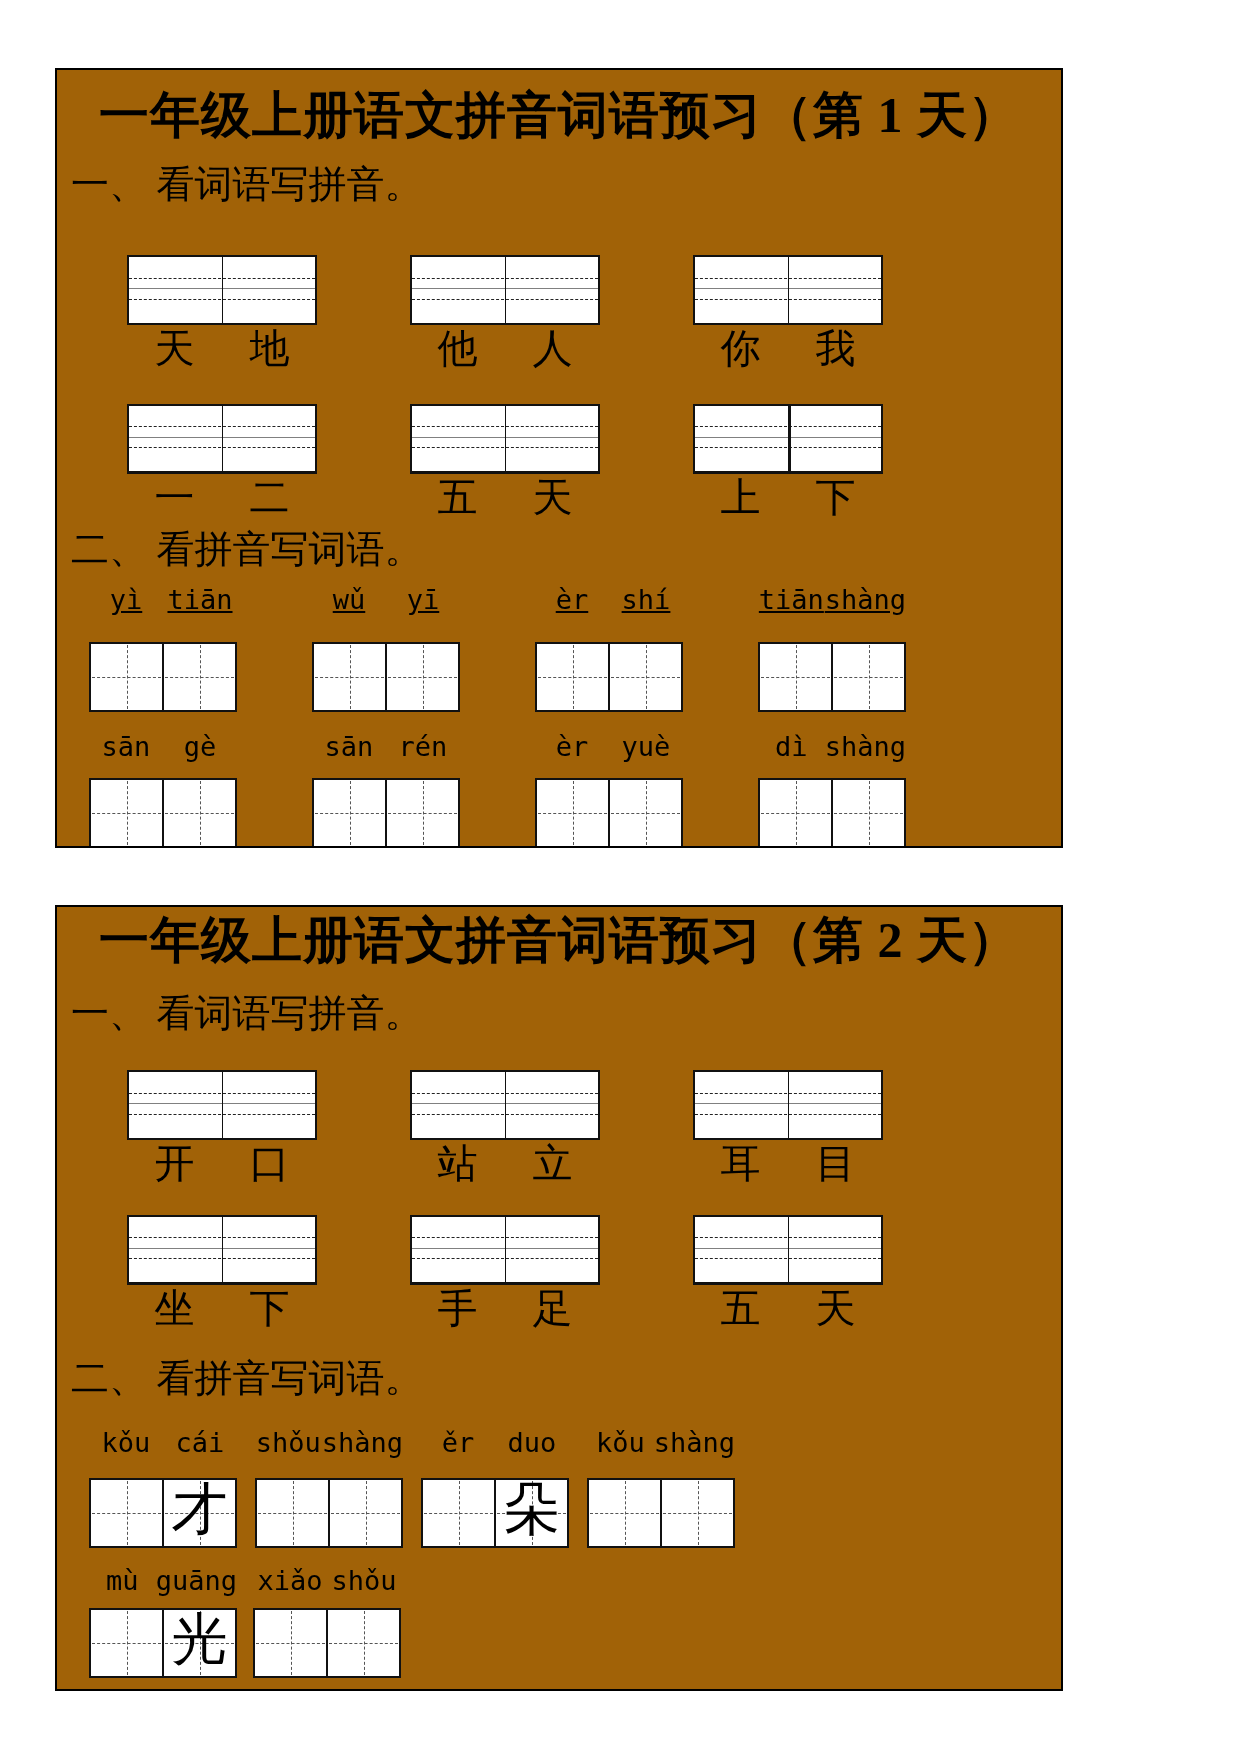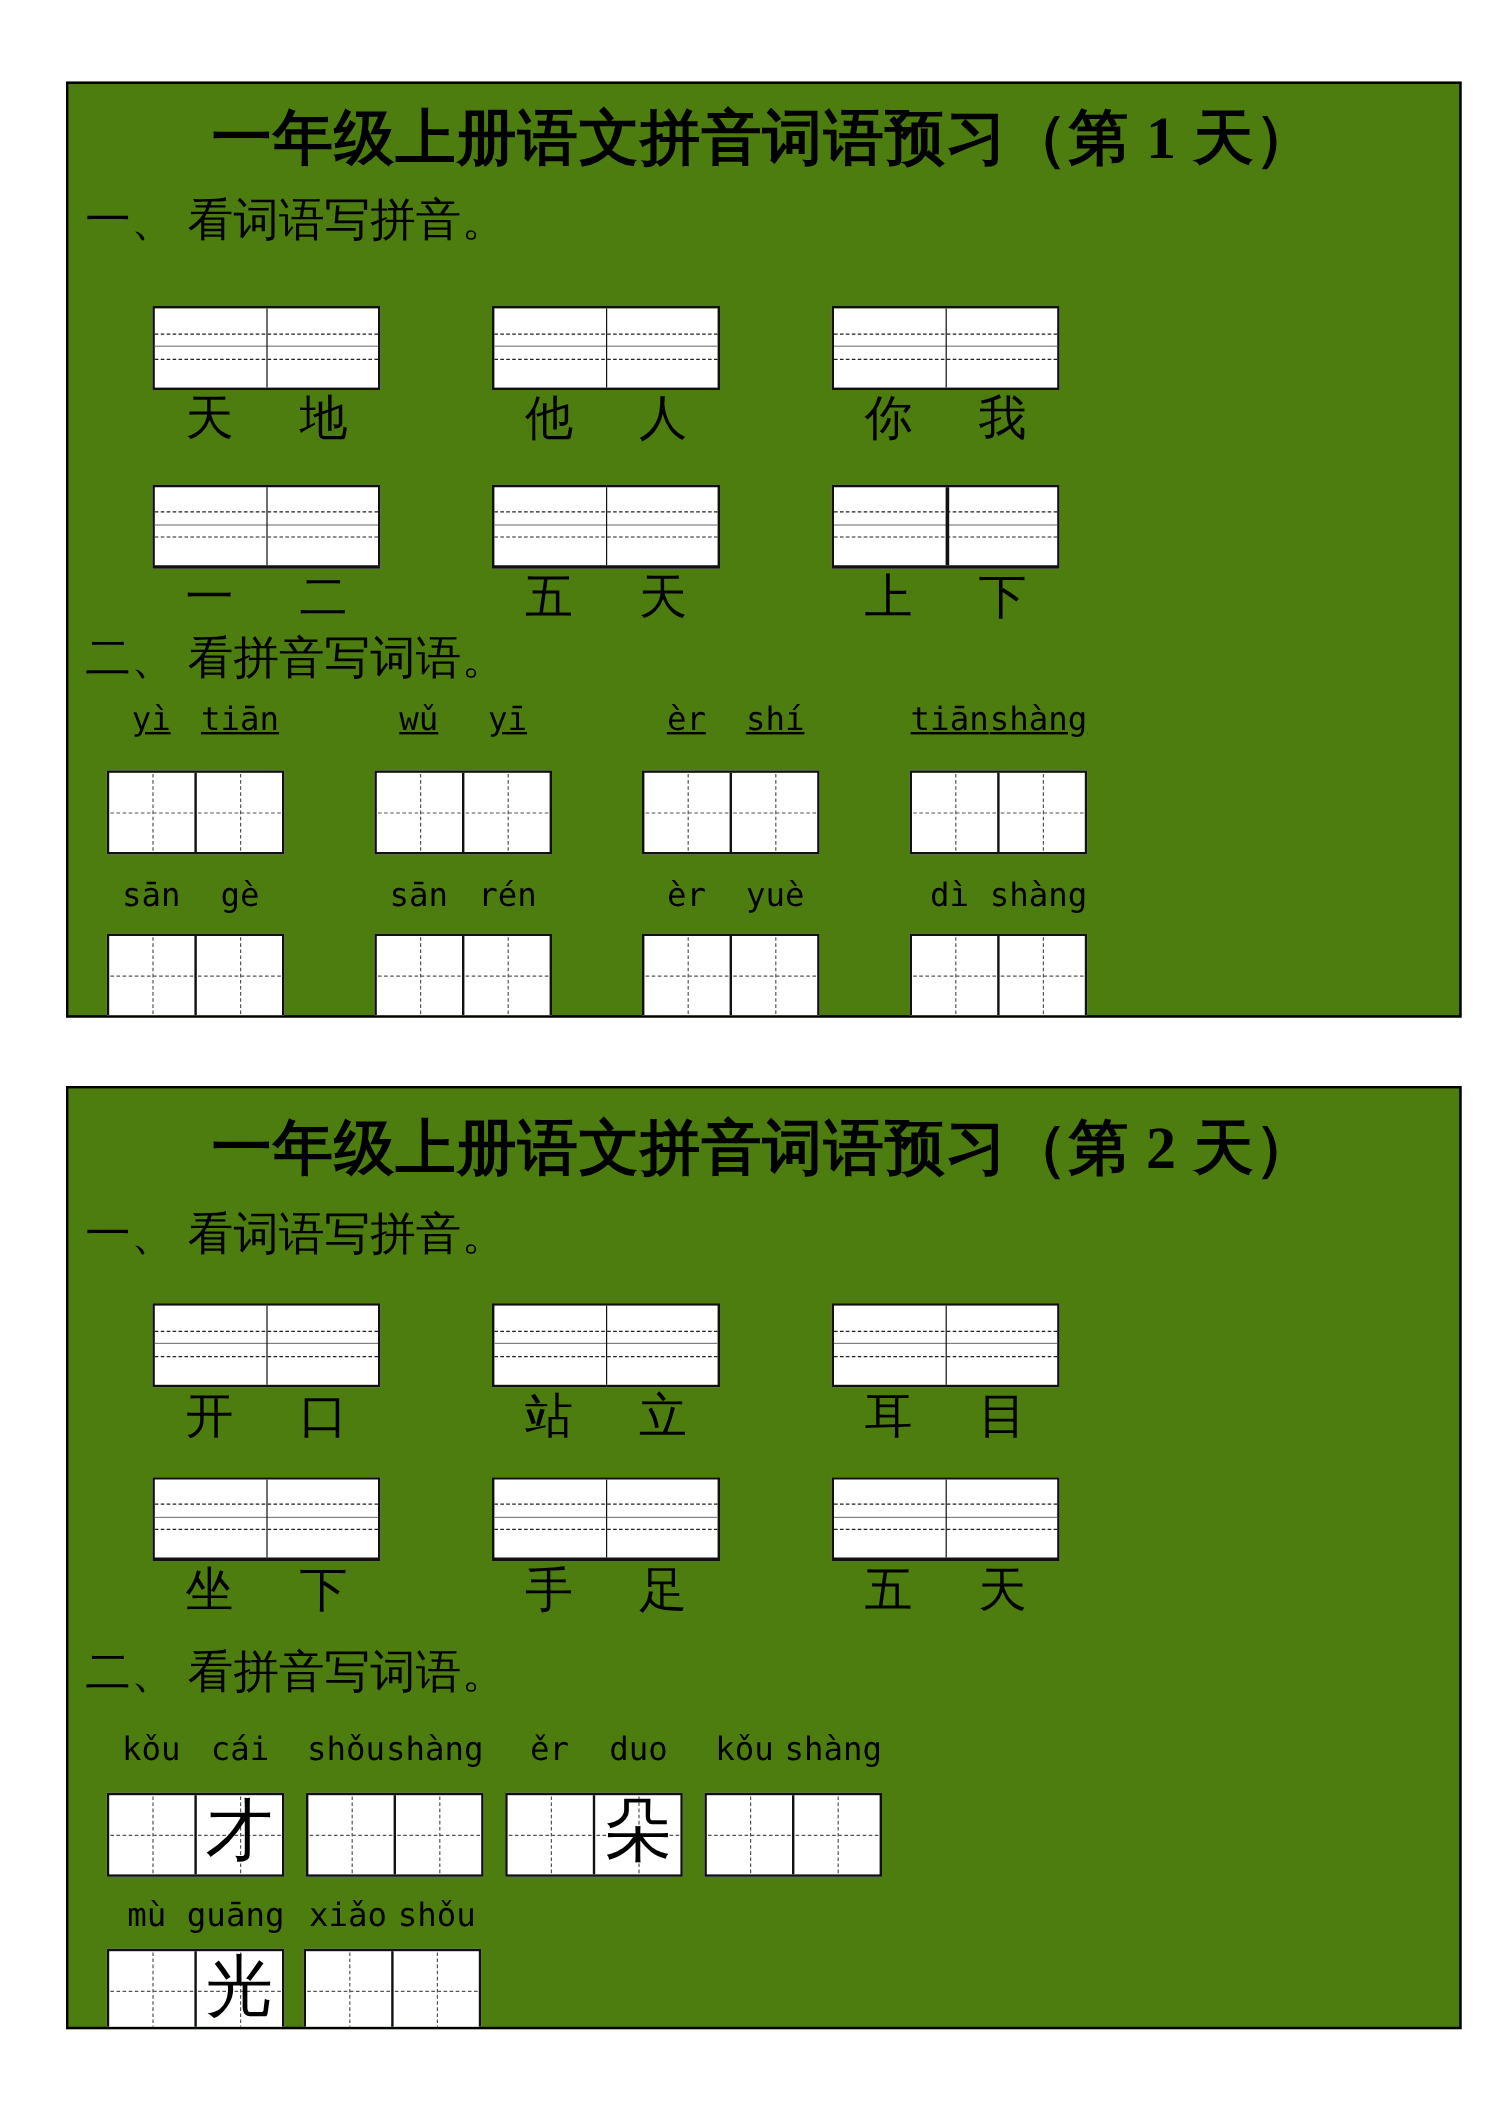--- a/index.html
+++ b/index.html
@@ -3,34 +3,34 @@
 <meta charset="utf-8">
 <style>
   html,body{margin:0;padding:0;}
   body{
     width:1240px;height:1754px;
     background:#ffffff;color:#000;
     font-family:"Liberation Serif","DejaVu Serif",serif;
     overflow:hidden;
   }
   .worksheet{
-    width:1163px;margin-left:55px;
+    width:1008px;margin-left:55px;
     border:2px solid #000;box-sizing:border-box;
-    background:#4d7c0f;overflow:hidden;
+    background:#a16207;overflow:hidden;
   }
   #ws1{margin-top:68px;height:780px;}
   #ws2{margin-top:57px;height:786px;}
 
   .ws-title{
     text-align:center;font-weight:bold;
     font-size:50px;line-height:1.35;letter-spacing:1px;
     white-space:nowrap;
   }
   #ws1 .ws-title{margin-top:12px;}
-  #ws2 .ws-title{margin-top:16px;}
+  #ws2 .ws-title{margin-top:0;}
 
   .sec-heading{font-size:38px;font-weight:normal;line-height:1.2;margin-left:14px;}
   #ws1 .h1{margin-top:12px;}
   #ws1 .h2{margin-top:6px;}
   #ws2 .h1{margin-top:16px;}
   #ws2 .h2{margin-top:24px;}
 
   
   .wp-row{display:flex;gap:93px;margin-left:70px;}
   #ws1 .row-a{margin-top:48px;}

